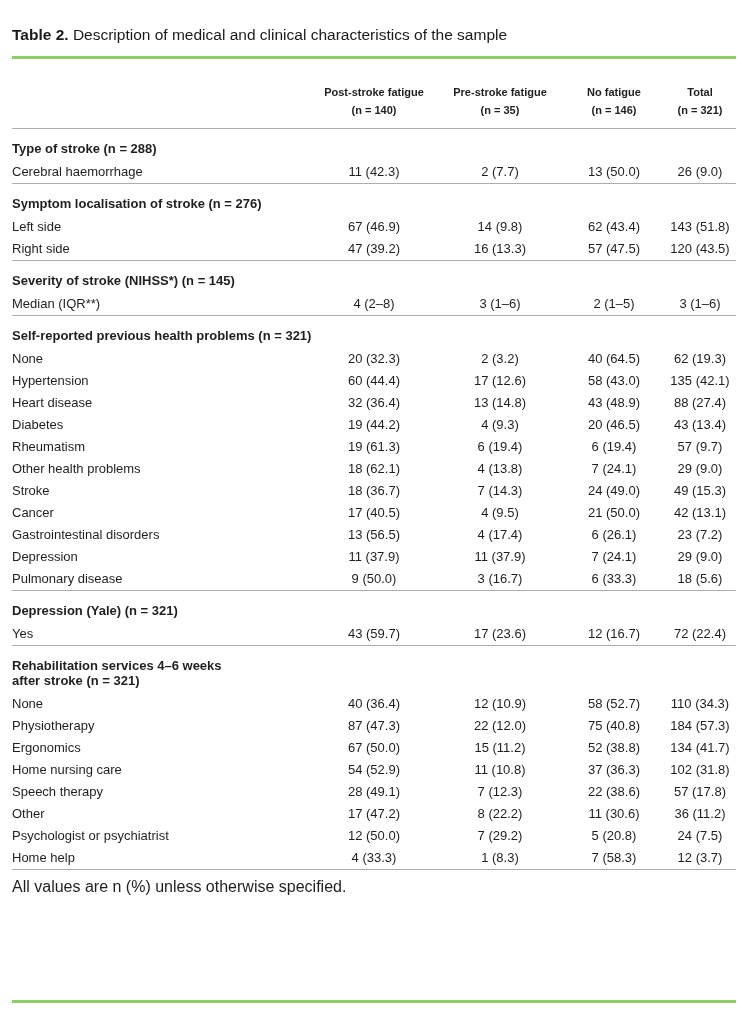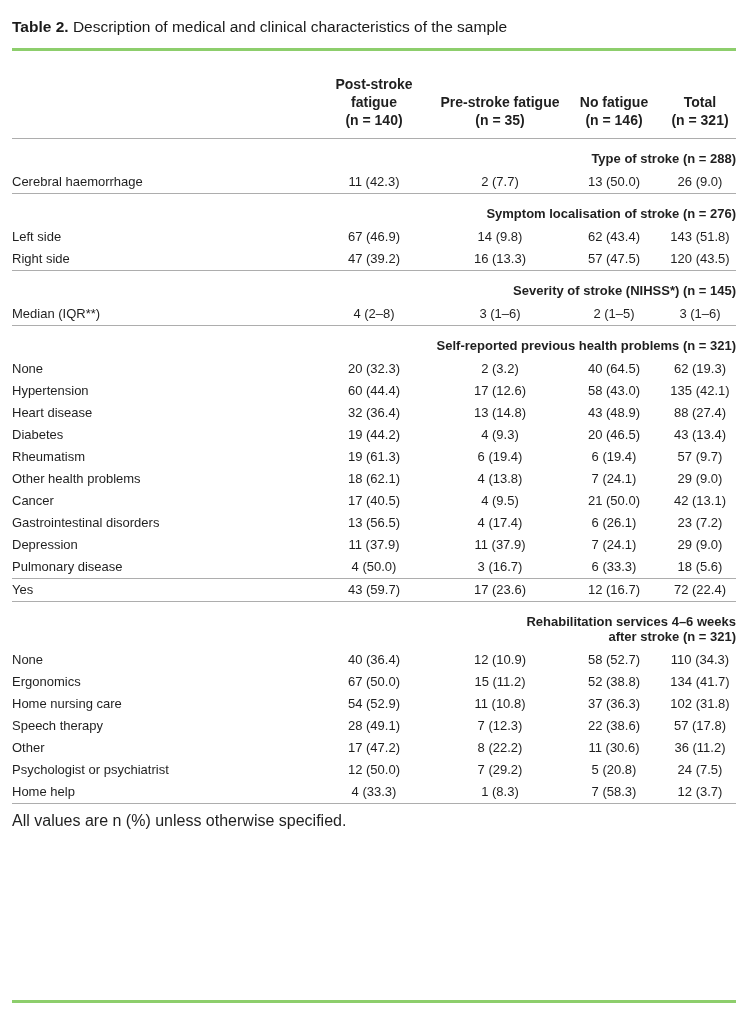--- a/index.html
+++ b/index.html
@@ -4,21 +4,21 @@
 <style>
   * { margin: 0; padding: 0; box-sizing: border-box; }
   html, body {
     width: 748px; height: 1024px;
     background: #ffffff;
     font-family: "Liberation Sans", sans-serif;
     color: var(--text, #1f1f1f);
     overflow: hidden;
     position: relative;
   }
-  .page { padding: 4px 12px; position: relative; height: 100%; }
+  .page { padding: 12px 12px; position: relative; height: 100%; }
 
   .title {
     padding-top: 13px;
     font-size: 15.5px;
     line-height: 20px;
     color: #1a1a1a;
   }
   .title .tbold { font-weight: bold; }
 
   .rule-top {
@@ -32,33 +32,33 @@
     width: 724px;
     table-layout: fixed;
   }
   col.c-label { width: 300px; }
   col.c-1 { width: 124px; }
   col.c-2 { width: 128px; }
   col.c-3 { width: 100px; }
   col.c-4 { width: 72px; }
 
   thead th {
-    font-size: 14px;
+    font-size: 11px;
     font-weight: bold;
     line-height: 18px;
     text-align: center;
     vertical-align: bottom;
     padding: 24px 0 9px;
     border-bottom: 1px solid var(--hairline, #adadad);
   }
 
   tbody { border-bottom: 1px solid var(--hairline, #adadad); }
 
   th.sec {
-    text-align: right;
+    text-align: left;
     font-size: 13px;
     font-weight: bold;
     line-height: 15px;
     padding: 12px 0 5px;
   }
   td {
     font-size: 13px;
     line-height: 13px;
     padding: 4px 0 5px;
   }
@@ -211,20 +211,27 @@
           <td class="val">57 (9.7)</td>
         </tr>
         <tr>
           <td class="lbl">Other health problems</td>
           <td class="val">18 (62.1)</td>
           <td class="val">4 (13.8)</td>
           <td class="val">7 (24.1)</td>
           <td class="val">29 (9.0)</td>
         </tr>
         <tr>
+          <td class="lbl">Stroke</td>
+          <td class="val">18 (36.7)</td>
+          <td class="val">7 (14.3)</td>
+          <td class="val">24 (49.0)</td>
+          <td class="val">49 (15.3)</td>
+        </tr>
+        <tr>
           <td class="lbl">Cancer</td>
           <td class="val">17 (40.5)</td>
           <td class="val">4 (9.5)</td>
           <td class="val">21 (50.0)</td>
           <td class="val">42 (13.1)</td>
         </tr>
         <tr>
           <td class="lbl">Gastrointestinal disorders</td>
           <td class="val">13 (56.5)</td>
           <td class="val">4 (17.4)</td>
@@ -233,27 +240,32 @@
         </tr>
         <tr>
           <td class="lbl">Depression</td>
           <td class="val">11 (37.9)</td>
           <td class="val">11 (37.9)</td>
           <td class="val">7 (24.1)</td>
           <td class="val">29 (9.0)</td>
         </tr>
         <tr>
           <td class="lbl">Pulmonary disease</td>
-          <td class="val">4 (50.0)</td>
+          <td class="val">9 (50.0)</td>
           <td class="val">3 (16.7)</td>
           <td class="val">6 (33.3)</td>
           <td class="val">18 (5.6)</td>
         </tr>
       </tbody>
       <tbody>
+        <tr>
+          <th colspan="5" class="sec">
+            <div>Depression (Yale) (n = 321)</div>
+          </th>
+        </tr>
         <tr>
           <td class="lbl">Yes</td>
           <td class="val">43 (59.7)</td>
           <td class="val">17 (23.6)</td>
           <td class="val">12 (16.7)</td>
           <td class="val">72 (22.4)</td>
         </tr>
       </tbody>
       <tbody>
         <tr>
@@ -263,20 +275,27 @@
           </th>
         </tr>
         <tr>
           <td class="lbl">None</td>
           <td class="val">40 (36.4)</td>
           <td class="val">12 (10.9)</td>
           <td class="val">58 (52.7)</td>
           <td class="val">110 (34.3)</td>
         </tr>
         <tr>
+          <td class="lbl">Physiotherapy</td>
+          <td class="val">87 (47.3)</td>
+          <td class="val">22 (12.0)</td>
+          <td class="val">75 (40.8)</td>
+          <td class="val">184 (57.3)</td>
+        </tr>
+        <tr>
           <td class="lbl">Ergonomics</td>
           <td class="val">67 (50.0)</td>
           <td class="val">15 (11.2)</td>
           <td class="val">52 (38.8)</td>
           <td class="val">134 (41.7)</td>
         </tr>
         <tr>
           <td class="lbl">Home nursing care</td>
           <td class="val">54 (52.9)</td>
           <td class="val">11 (10.8)</td>

